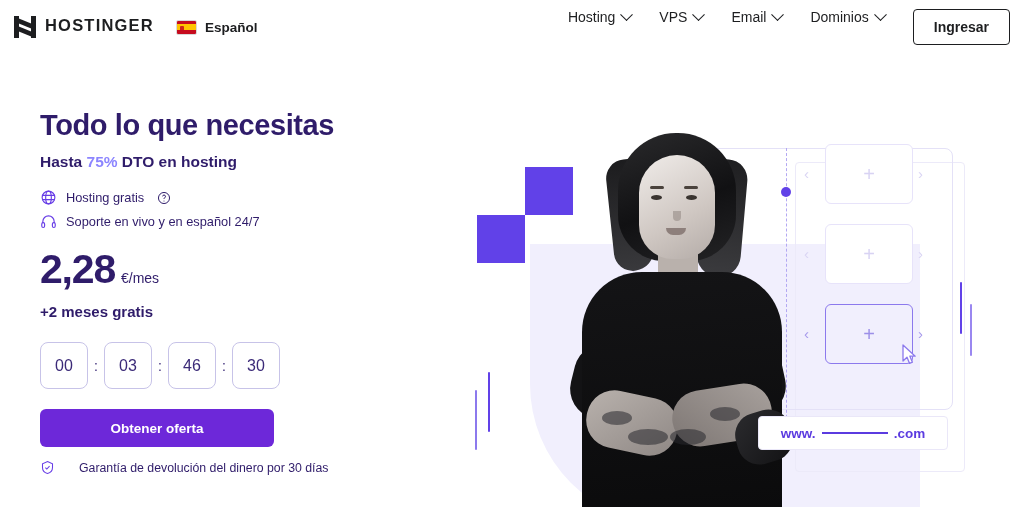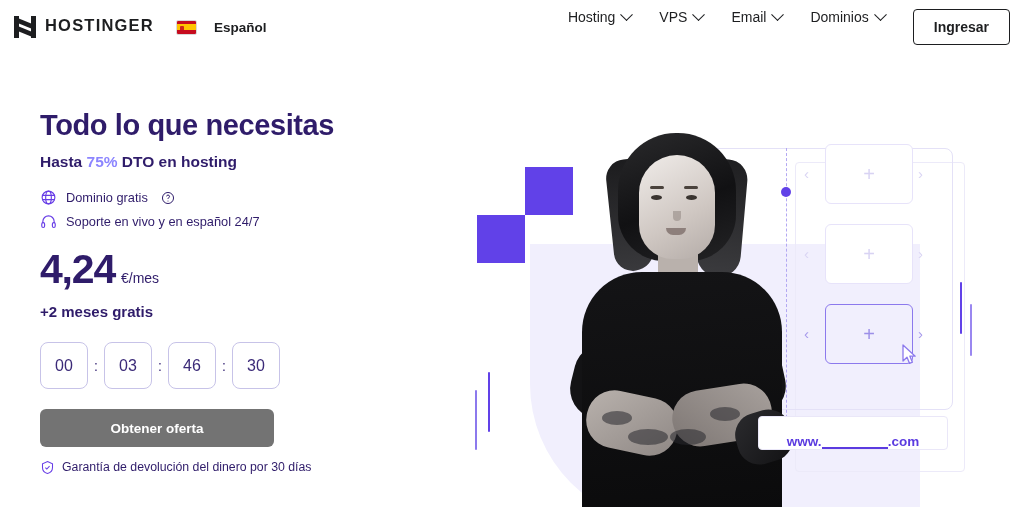--- a/index.html
+++ b/index.html
@@ -24,21 +24,21 @@
     position: absolute; background: #1d1e20;
   }
   .lm-a { left:0; top:0; width:5px; height:22px; }
   .lm-b { right:0; top:0; width:5px; height:22px; }
   .lm-c { left:3px; top:5px; width:16px; height:4.5px; transform: skewY(22deg); }
   .lm-d { left:3px; top:12.5px; width:16px; height:4.5px; transform: skewY(22deg); }
   .brand-name {
     margin-left: 9px; font-size: 16.5px; font-weight: 700;
     letter-spacing: 1.2px; color: #1d1e20;
   }
-  .lang { display:flex; align-items:center; margin-left: 22px; gap: 9px; }
+  .lang { display:flex; align-items:center; margin-left: 22px; }
   .flag {
     width: 21px; height: 15px; border-radius: 2px; overflow: hidden;
     position: relative; display:block; border: 0.5px solid #d9d9d9;
   }
   .flag .s1, .flag .s3 { position:absolute; left:0; width:100%; height:25%; background:#c60b1e; }
   .flag .s1 { top:0; } .flag .s3 { bottom:0; }
   .flag .s2 { position:absolute; left:0; top:25%; width:100%; height:50%; background:#ffc400; }
   .flag .crest { position:absolute; left:3px; top:5.5px; width:4px; height:5px; background:#c60b1e; border-radius:1px; opacity:.85;}
   .lang-label { margin-left: 8px; font-size: 13.5px; font-weight: 700; color:#1d1e20; }
 
@@ -94,27 +94,27 @@
   .timer { margin-top: 22px; display:flex; align-items:center; }
   .tbox {
     width: 48px; height: 47px; border: 1px solid #C7C3E8; border-radius: 8px;
     display:flex; align-items:center; justify-content:center;
     font-size: 16px; font-weight: 500; color:#3B2A78; background:#fff;
   }
   .tsep { width: 16px; text-align:center; font-size: 14px; color:#3B2A78; }
 
   .cta {
     margin-top: 20px; width: 234px; height: 38px; border-radius: 6px;
-    background:#737373; color:#fff; border:none;
+    background:#6d28d9; color:#fff; border:none;
     font-size: 13.5px; font-weight: 700; cursor:pointer;
     font-family: "Liberation Sans", sans-serif;
     display:flex; align-items:center; justify-content:center;
   }
   .guarantee {
-    margin-top: 13px; display:flex; gap: 7px;
+    margin-top: 13px; display:flex; align-items:center; gap: 24px;
     font-size: 12.3px; color:#2F1C6A;
   }
 
   
   .art { position: absolute; left: 455px; top: 54px; width: 569px; height: 453px; overflow: hidden; }
 
   .lav-blob {
     position:absolute; left: 75px; top: 190px; width: 390px; height: 280px;
     background: #F1EFFD; border-radius: 0 0 0 140px;
   }
@@ -168,21 +168,21 @@
     user-select:none;
   }
   .arr.dark { color:#A79AEC; }
   .a1l { left: 349px; top: 112px; } .a1r { left: 463px; top: 112px; }
   .a2l { left: 349px; top: 192px; } .a2r { left: 463px; top: 192px; }
   .a3l { left: 349px; top: 272px; } .a3r { left: 463px; top: 272px; }
 
   .urlbar {
     position:absolute; left: 303px; top: 362px; width: 190px; height: 34px;
     border: 1px solid #EAE7F8; border-radius: 4px; background:#fff;
-    display:flex; align-items:flex-end; justify-content:center; 
+    display:flex; align-items:center; justify-content:center; gap: 6px;
   }
   .url-txt { font-size: 13.5px; font-weight: 700; color:#5B3BE0; }
   .url-blank { width: 66px; height: 2px; background:#5B3BE0; display:block; }
 
   .cursor { position:absolute; left: 447px; top: 290px; width: 16px; height: 22px; }
 
   
   .photo {
     position:absolute; left: 95px; top: 75px; width: 250px; height: 378px;
     overflow: hidden;
@@ -303,39 +303,39 @@
       <span>Hasta </span><span class="pct">75%</span><span> DTO en hosting</span>
     </div>
 
     <div class="features">
       <div class="feature">
         <svg class="ico" viewBox="0 0 24 24" fill="none" stroke="#673DE6" stroke-width="1.6">
           <circle cx="12" cy="12" r="9"></circle>
             <ellipse cx="12" cy="12" rx="4" ry="9"></ellipse>
           <path d="M3 9h18M3 15h18"></path>
         </svg>
-        <span>Dominio gratis</span>
+        <span>Hosting gratis</span>
         <svg class="help-ico" viewBox="0 0 24 24" fill="none" stroke="#2F1C6A" stroke-width="1.7">
           <circle cx="12" cy="12" r="9.5"></circle>
           <path d="M9.6 9.2a2.5 2.5 0 1 1 3.2 2.6c-.6.3-.9.8-.9 1.5v.4"></path>
           <circle cx="12" cy="17" r="0.9" fill="#2F1C6A" stroke="none"></circle>
         </svg>
       </div>
       <div class="feature">
         <svg class="ico" viewBox="0 0 24 24" fill="none" stroke="#673DE6" stroke-width="1.6">
           <path d="M4 14v-2a8 8 0 0 1 16 0v2"></path>
           <rect x="2.5" y="13.5" width="4" height="7" rx="2"></rect>
           <rect x="17.5" y="13.5" width="4" height="7" rx="2"></rect>
         </svg>
         <span>Soporte en vivo y en español 24/7</span>
       </div>
     </div>
 
     <div class="price-row">
-      <span class="price">4,24</span>
+      <span class="price">2,28</span>
       <span class="price-unit">€/mes</span>
     </div>
 
     <div class="bonus">+2 meses gratis</div>
 
     <div class="timer">
       <div class="tbox">00</div>
       <div class="tsep">:</div>
       <div class="tbox">03</div>
       <div class="tsep">:</div>

